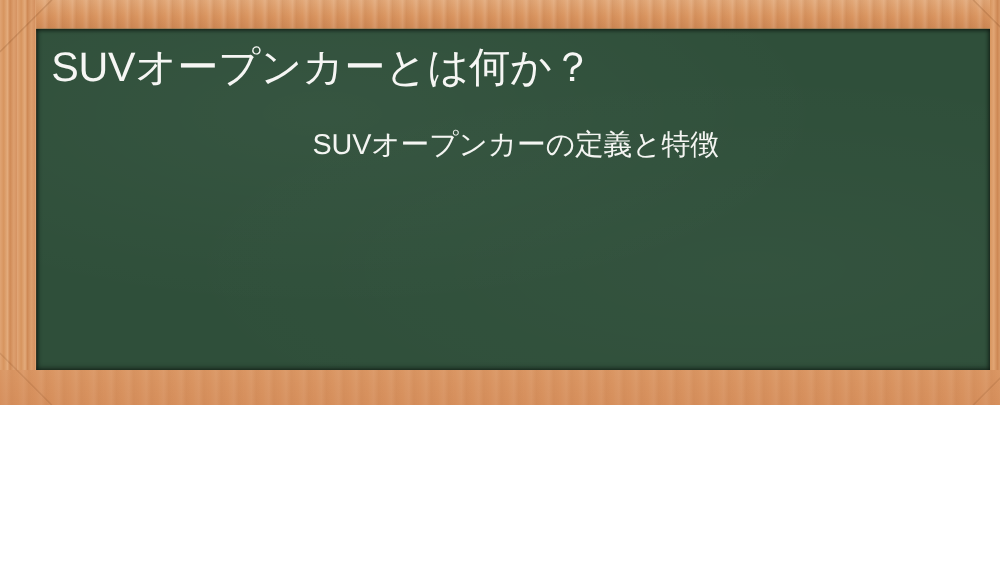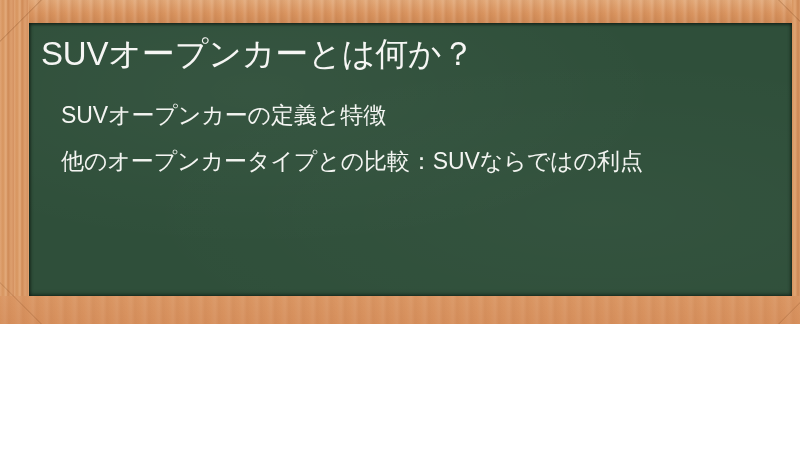--- a/index.html
+++ b/index.html
@@ -140,20 +140,21 @@
     letter-spacing: -0.2px;
     margin: 0 0 0 0;
     padding-left: 6px;
     white-space: nowrap;
   }
 
   .bullet-list {
     list-style: none;
     margin: 26px 0 0 0;
     padding: 0 10px 0 26px;
+    text-align: center;
   }
   .bullet-item {
     color: #f4f5f2;
     font-size: 23px;
     line-height: 1.38;
     font-weight: 400;
     letter-spacing: -0.1px;
     margin: 0 0 14px 0;
   }
 
@@ -185,21 +186,20 @@
     <div class="miter br"></div>
   </div>
 
   <div class="board">
     <div class="board-inner">
 
       <h1 class="slide-title">SUVオープンカーとは何か？</h1>
 
       <ul class="bullet-list">
         <li class="bullet-item">SUVオープンカーの定義と特徴</li>
-        <li class="bullet-item">他のオープンカータイプとの比較：SUVならではの利点</li>
       </ul>
 
     </div>
   </div>
 
   <div class="chalk-stick"></div>
 
 </div>
 
 </body></html>

